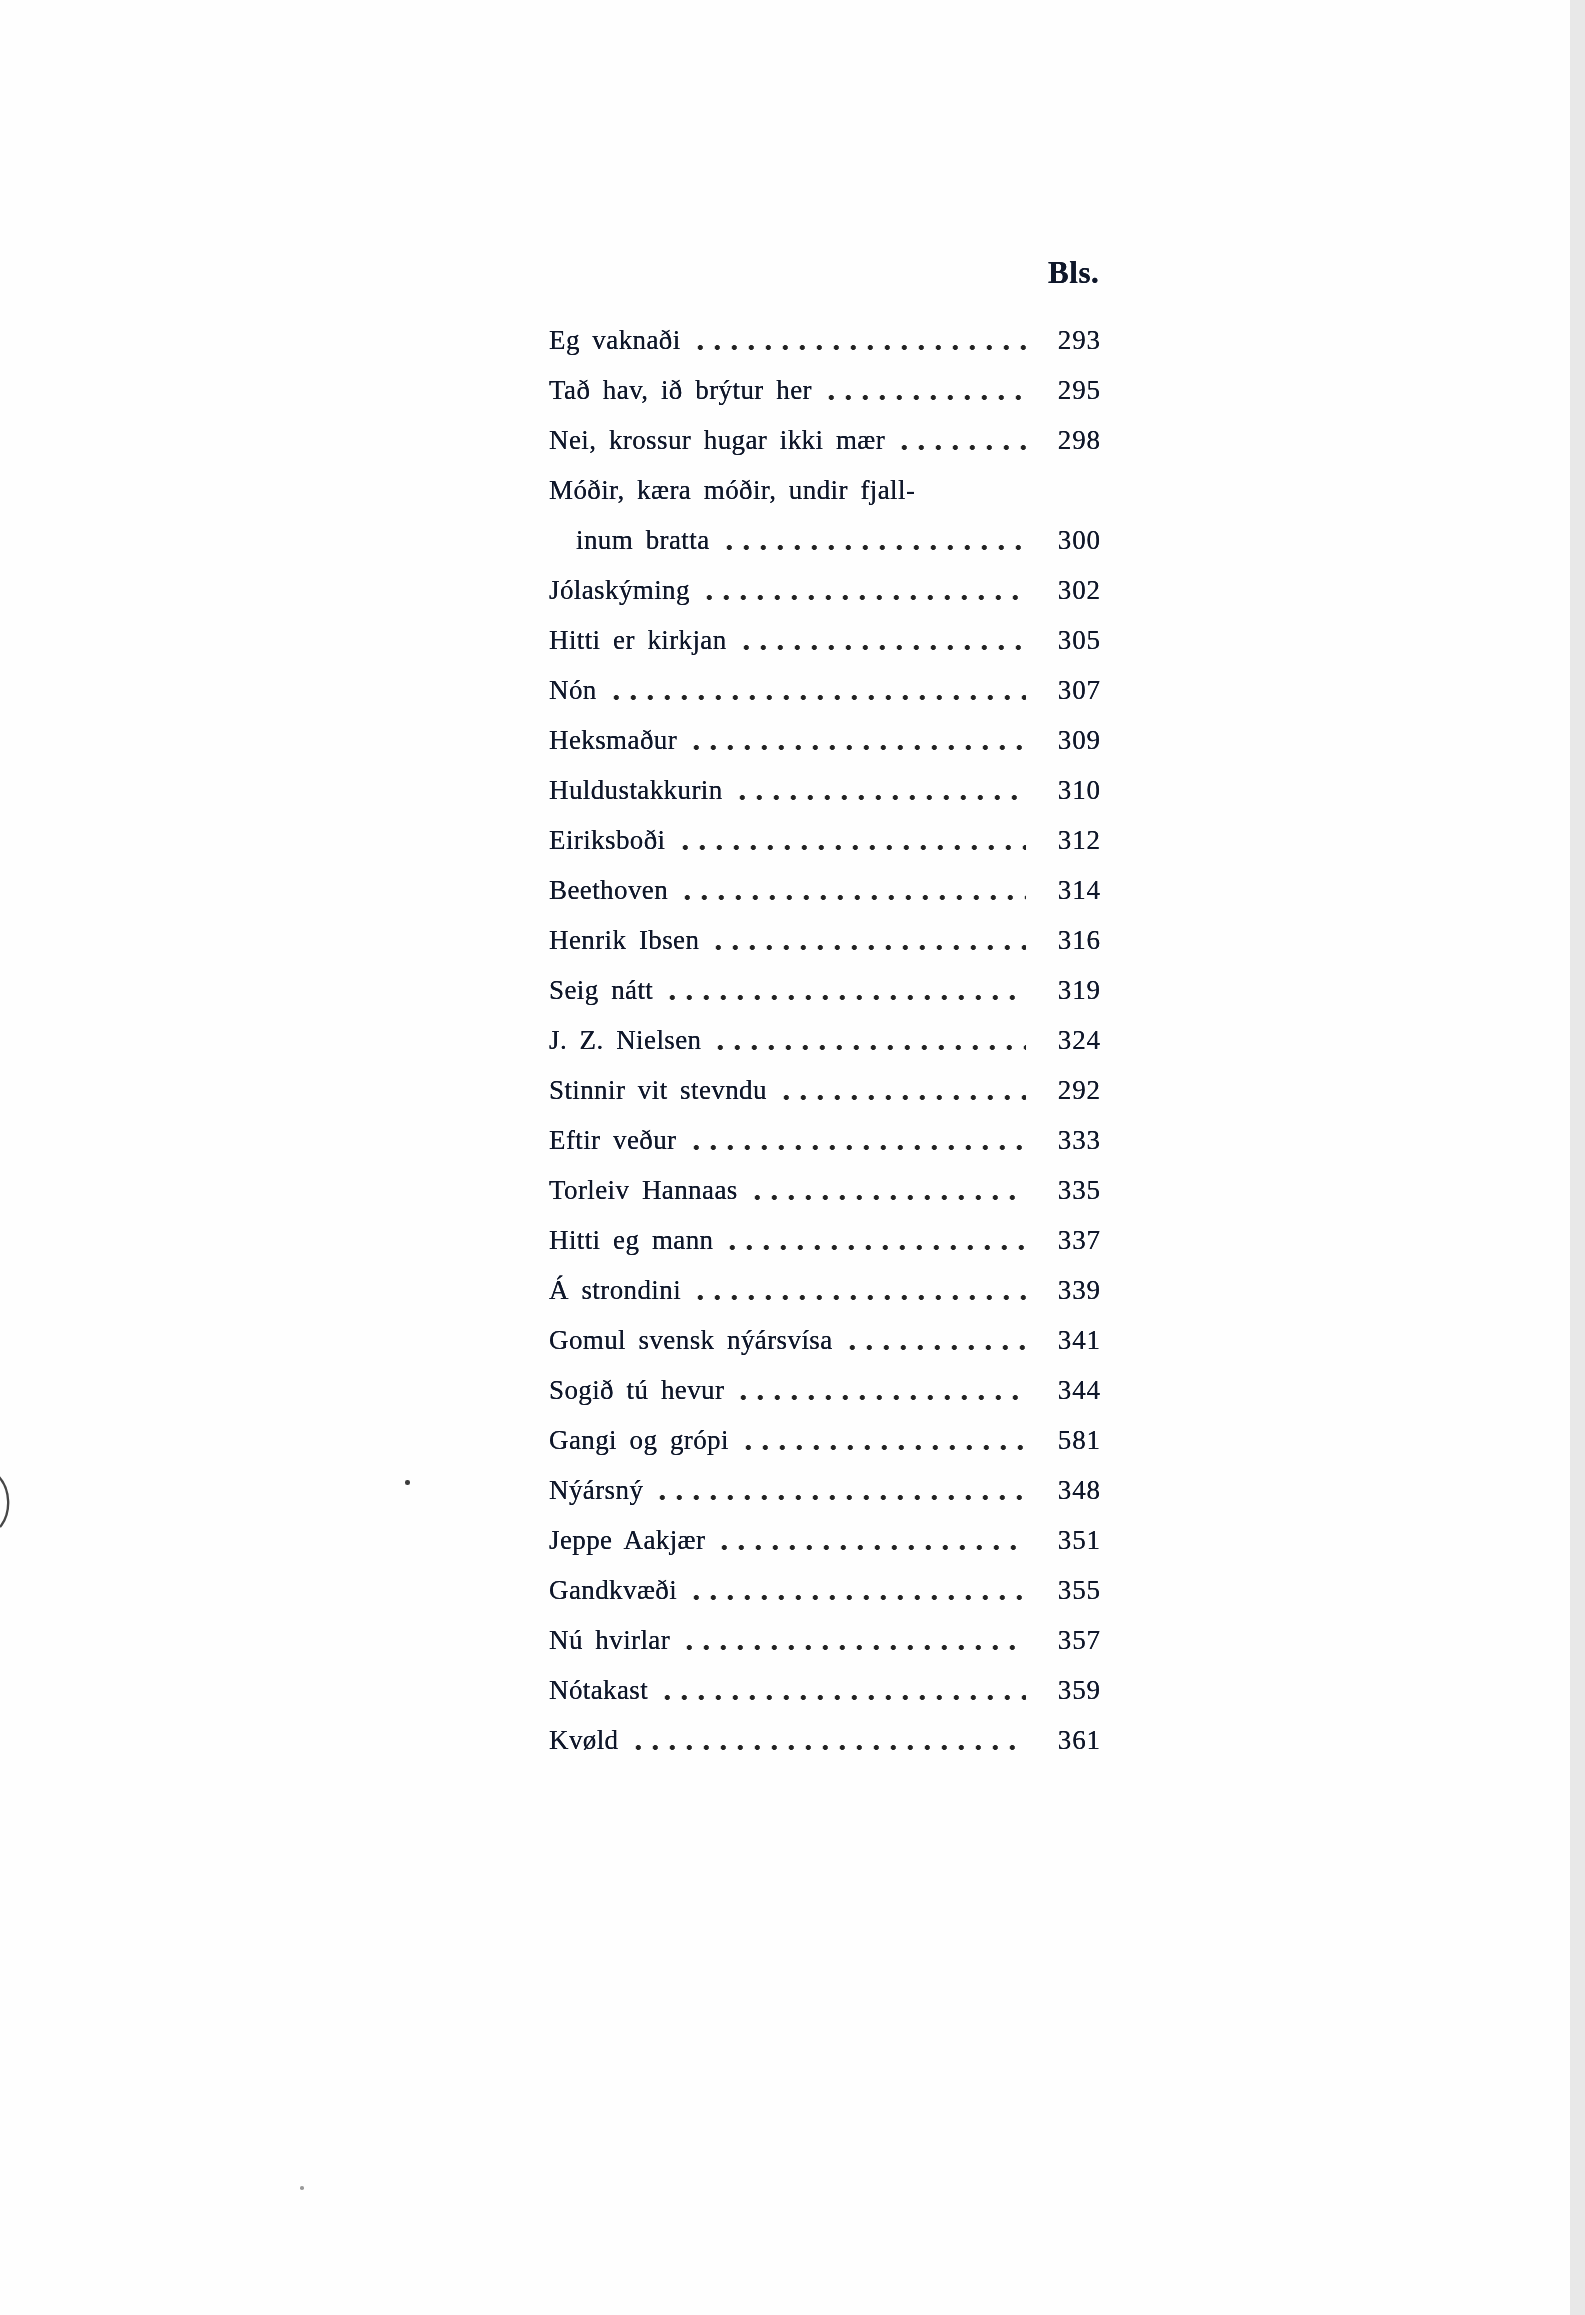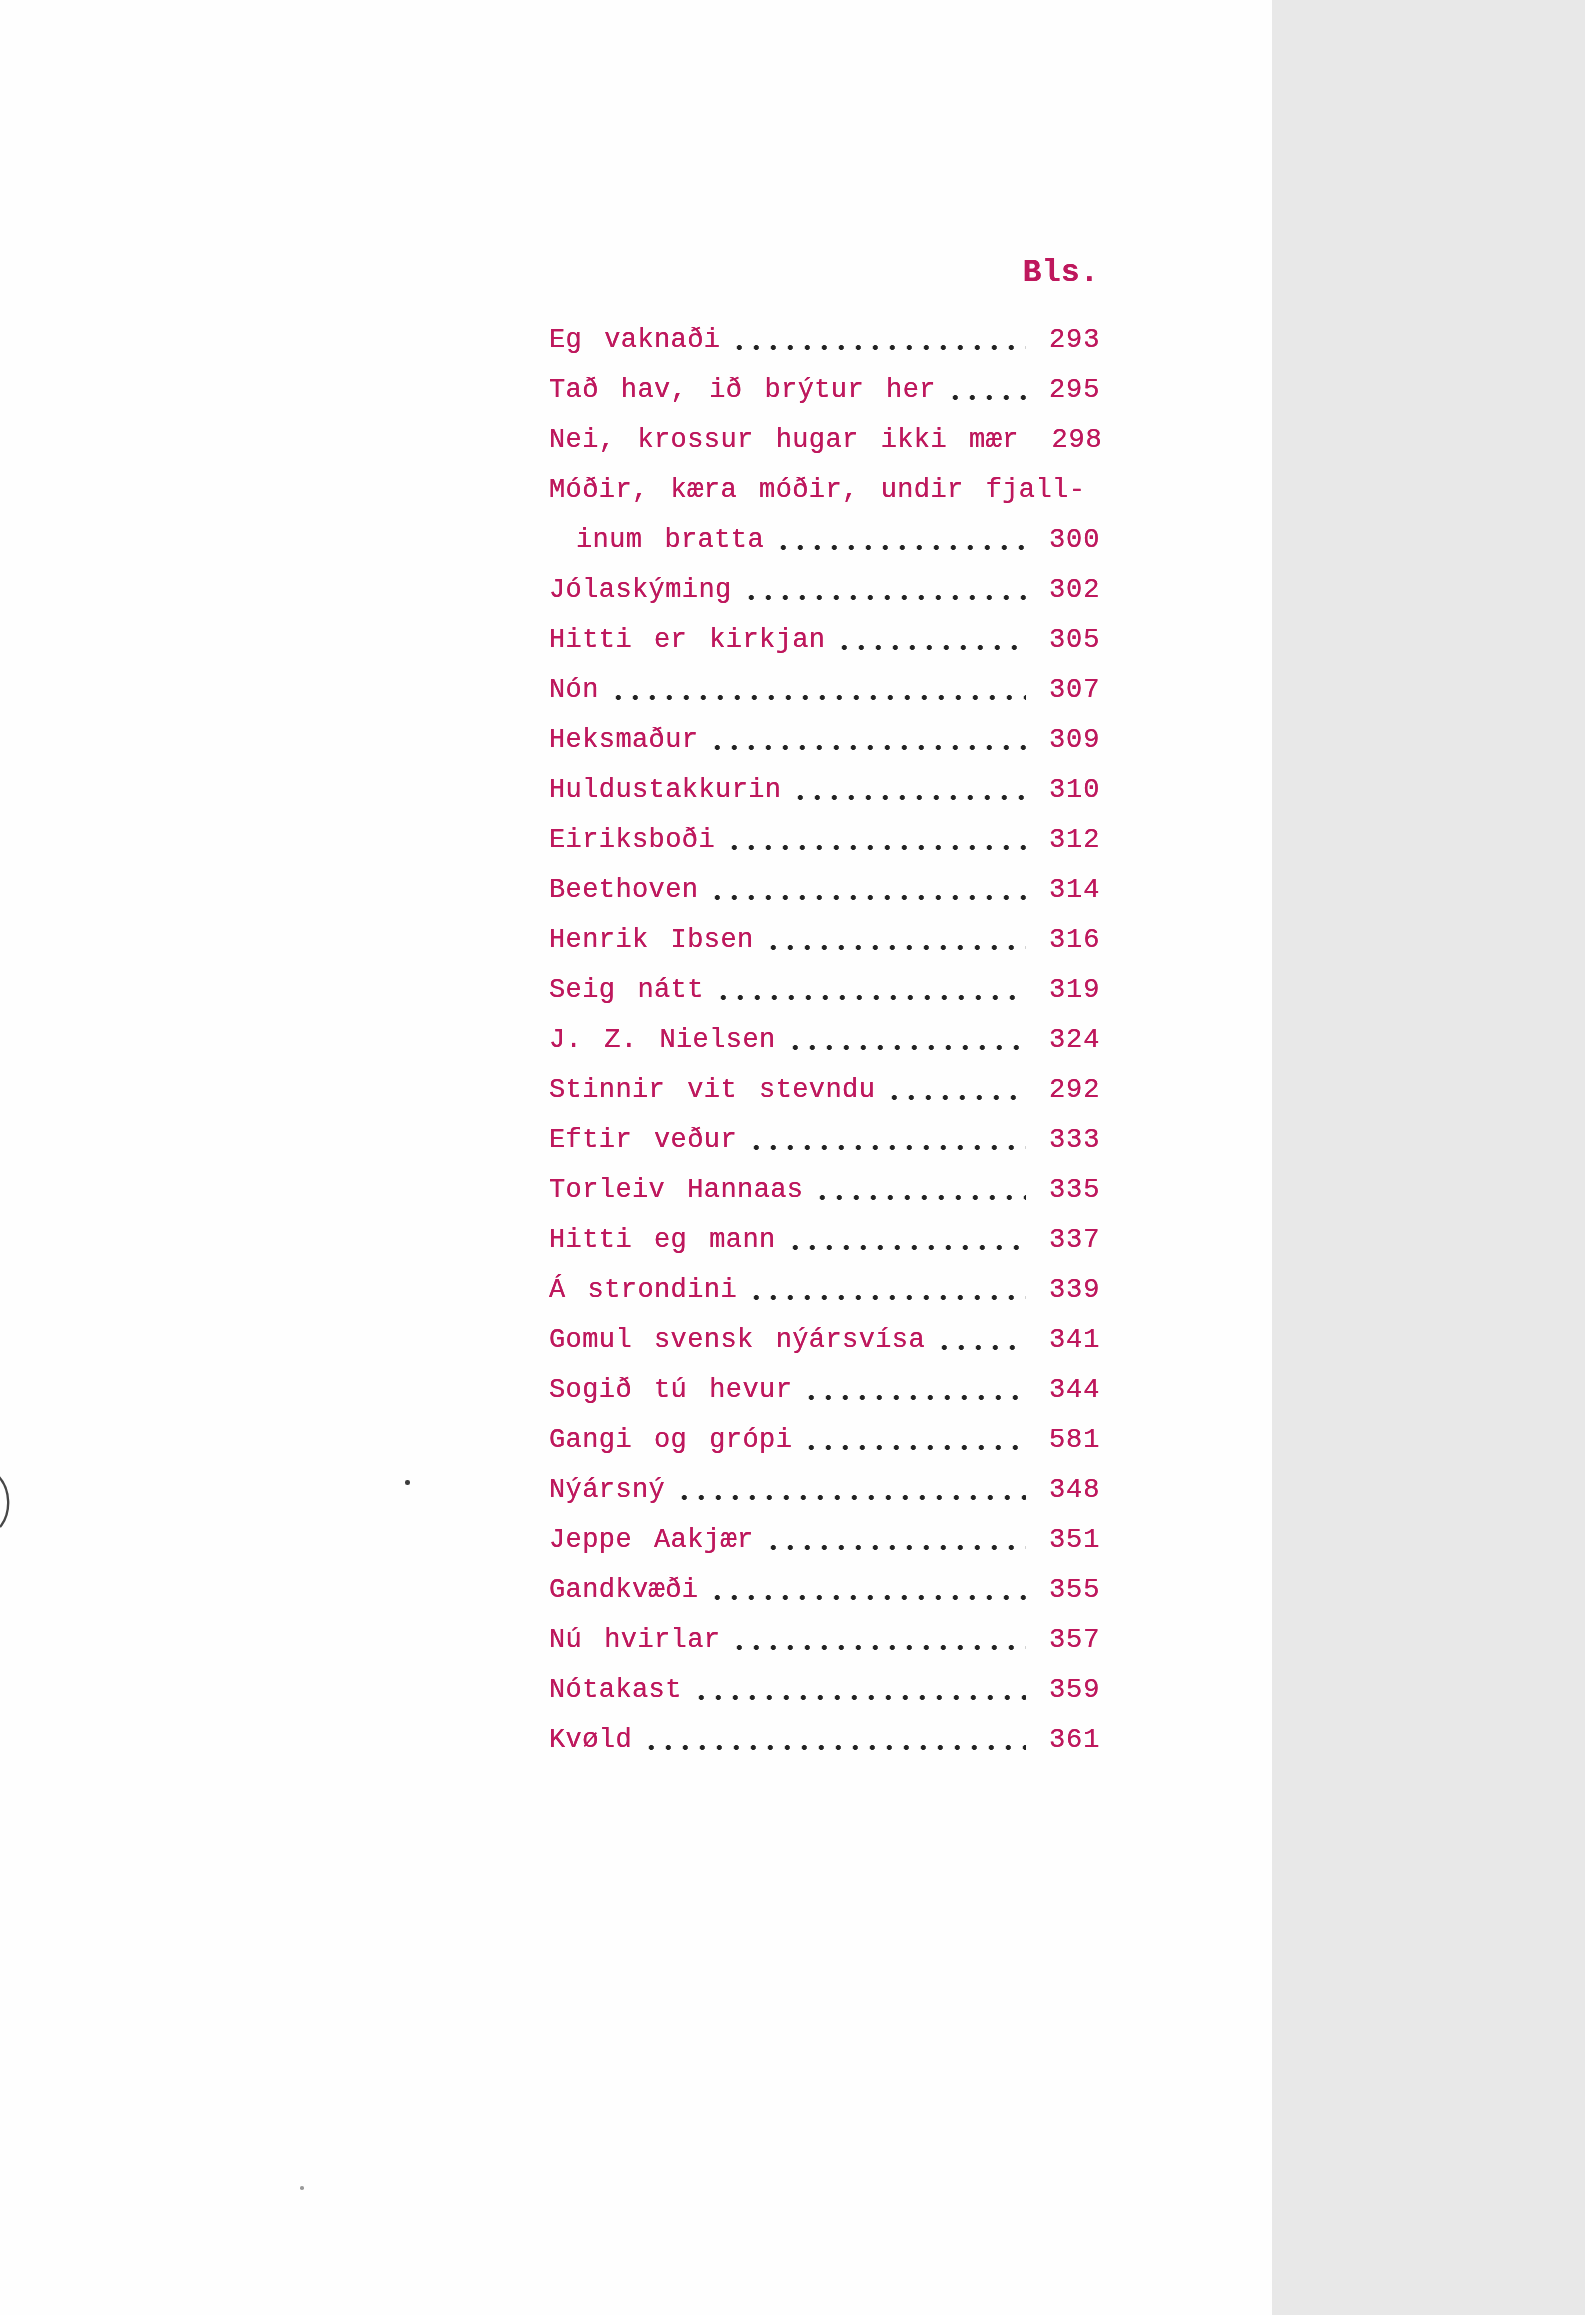--- a/index.html
+++ b/index.html
@@ -2,26 +2,26 @@
 <html style="font-size:14.5px"><head>
 <meta charset="utf-8">
 <style>
   html, body {
     margin: 0;
     padding: 0;
     background: #e8e8e8;
   }
   #stage {
     position: relative;
-    width: 1272px;
+    width: 1570px;
     height: 2316px;
     overflow: hidden;
     background: #fefefe;
-    font-family: Liberation Mono, monospace;
-    color: #be185d;
+    font-family: Liberation Serif, serif;
+    color: #0f172a;
   }
   
   .toc {
     position: absolute;
     left: 517px;
     top: 253px;
     width: 584px;
   }
   .bls {
     font-size: 31px;
@@ -55,20 +55,21 @@
     align-self: stretch;
     margin-left: 9px;
     margin-right: 23.5px;
     background-image: radial-gradient(circle at 50% 65%, #222 2.2px, rgba(0,0,0,0) 2.7px);
     background-size: 17px 50px;
     background-repeat: repeat-x;
     background-position: 1.8px 0;
   }
   .pagenum {
     flex: 0 0 52px;
+    text-align: right;
     letter-spacing: 0.9px;
   }
   
   .artifact-curve {
     position: absolute;
     left: -3.6px;
     top: 1473px;
   }
   .artifact-dot {
     position: absolute;

